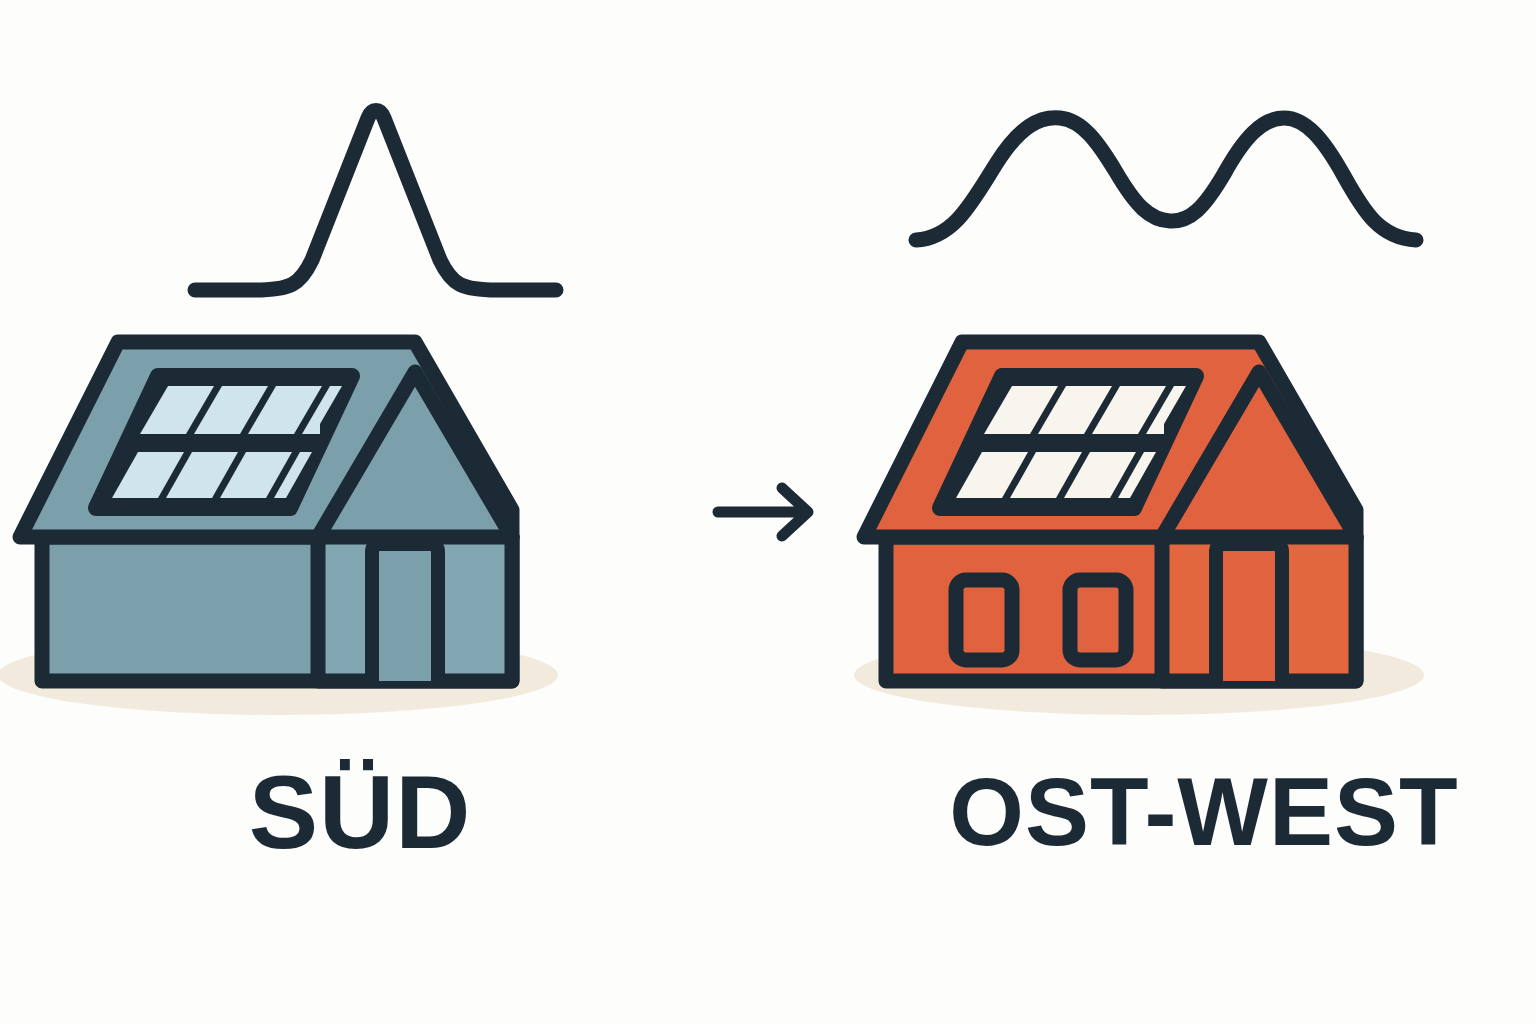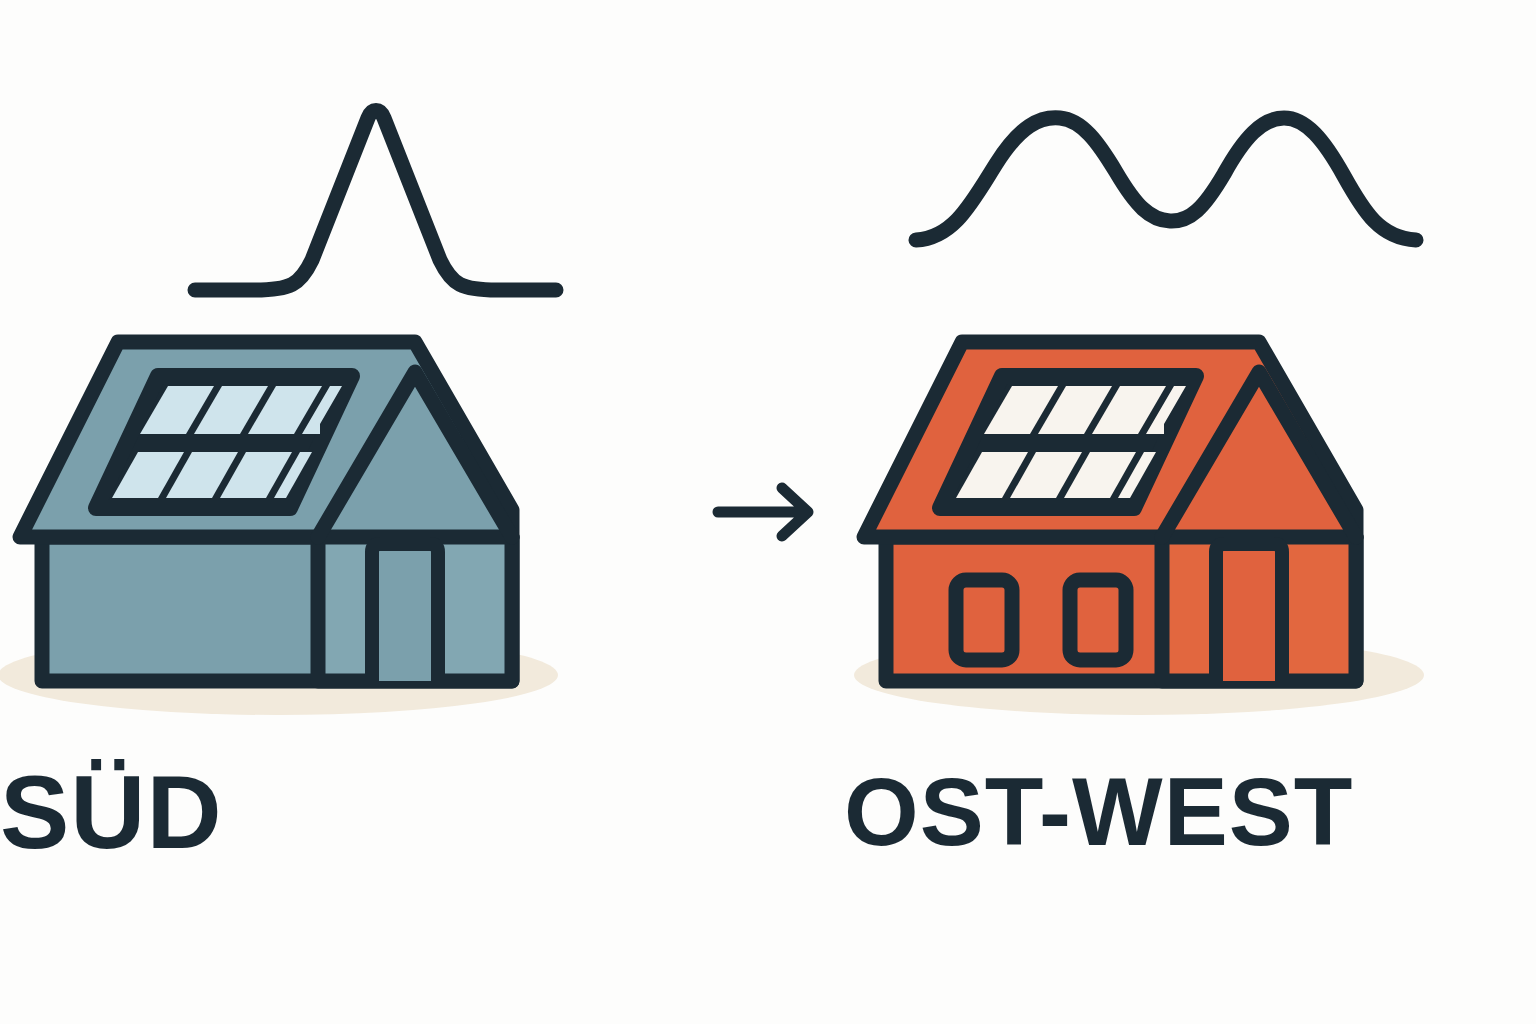--- a/index.html
+++ b/index.html
@@ -46,20 +46,21 @@
     width: 720px;
     height: 400px;
   }
   .house-wrap svg { display: block; width: 100%; height: 100%; }
 
   .caption {
     position: absolute;
     top: 752px;
     left: 0;
     width: 720px;
+    text-align: center;
     font-family: "Liberation Sans", sans-serif;
     font-weight: bold;
     font-size: 104px;
     letter-spacing: 1px;
     color: #1b2a34;
     line-height: 120px;
     white-space: nowrap;
   }
   #caption-right { font-size: 96px; }
 

